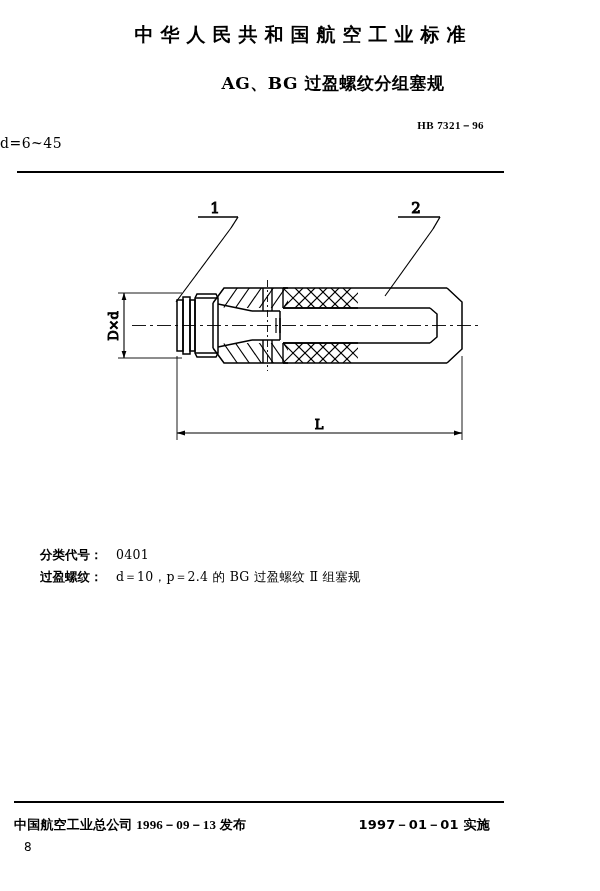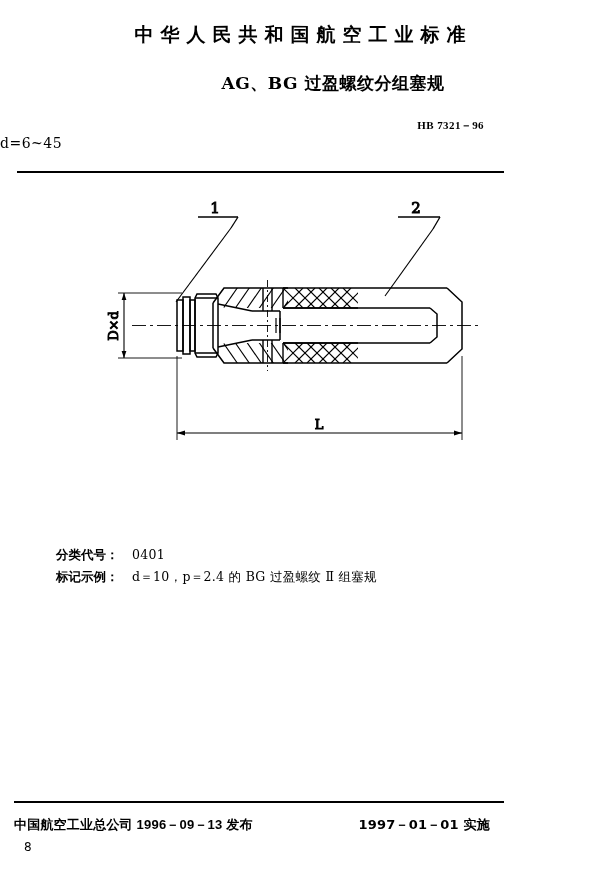--- a/index.html
+++ b/index.html
@@ -77,21 +77,21 @@
     position: absolute;
     left: 0;
     top: 180px;
     width: 600px;
     height: 300px;
   }
 
   
   .notes {
     position: absolute;
-    left: 56px;
+    left: 40px;
     top: 544px;
     width: 480px;
     font-family: "DejaVu Serif", "Liberation Serif", serif;
     font-size: 12.5px;
     line-height: 22px;
   }
   .note-row {
     display: flex;
     align-items: baseline;
     white-space: nowrap;
@@ -120,21 +120,21 @@
     left: 14px;
     top: 801px;
     width: 572px;
     height: 0;
     border-top: 2px solid #000;
   }
   .foot-left {
     position: absolute;
     left: 14px;
     top: 816px;
-    font-family: Liberation Sans, sans-serif;
+    font-family: Liberation Serif, serif;
     font-weight: bold;
     font-size: 13px;
     white-space: nowrap;
     letter-spacing: 0.2px;
   }
   .foot-right {
     position: absolute;
     right: 14px;
     top: 816px;
     font-family: "DejaVu Sans", "Liberation Sans", sans-serif;
@@ -349,21 +349,21 @@
       </g>
     </svg>
   </div>
 
   <div class="notes">
     <div class="note-row">
       <span class="note-label">分类代号：</span>
       <span class="note-value">0401</span>
     </div>
     <div class="note-row">
-      <span class="note-label">标记示例：</span>
+      <span class="note-label">过盈螺纹：</span>
       <span class="note-value">d＝10，p＝2.4 的 BG 过盈螺纹 Ⅱ 组塞规</span>
     </div>
   </div>
 
   <div class="rule-bottom"></div>
 
   <div class="foot-left">中国航空工业总公司 1996－09－13 发布</div>
 
   <div class="foot-right">1997－01－01 实施</div>
 

